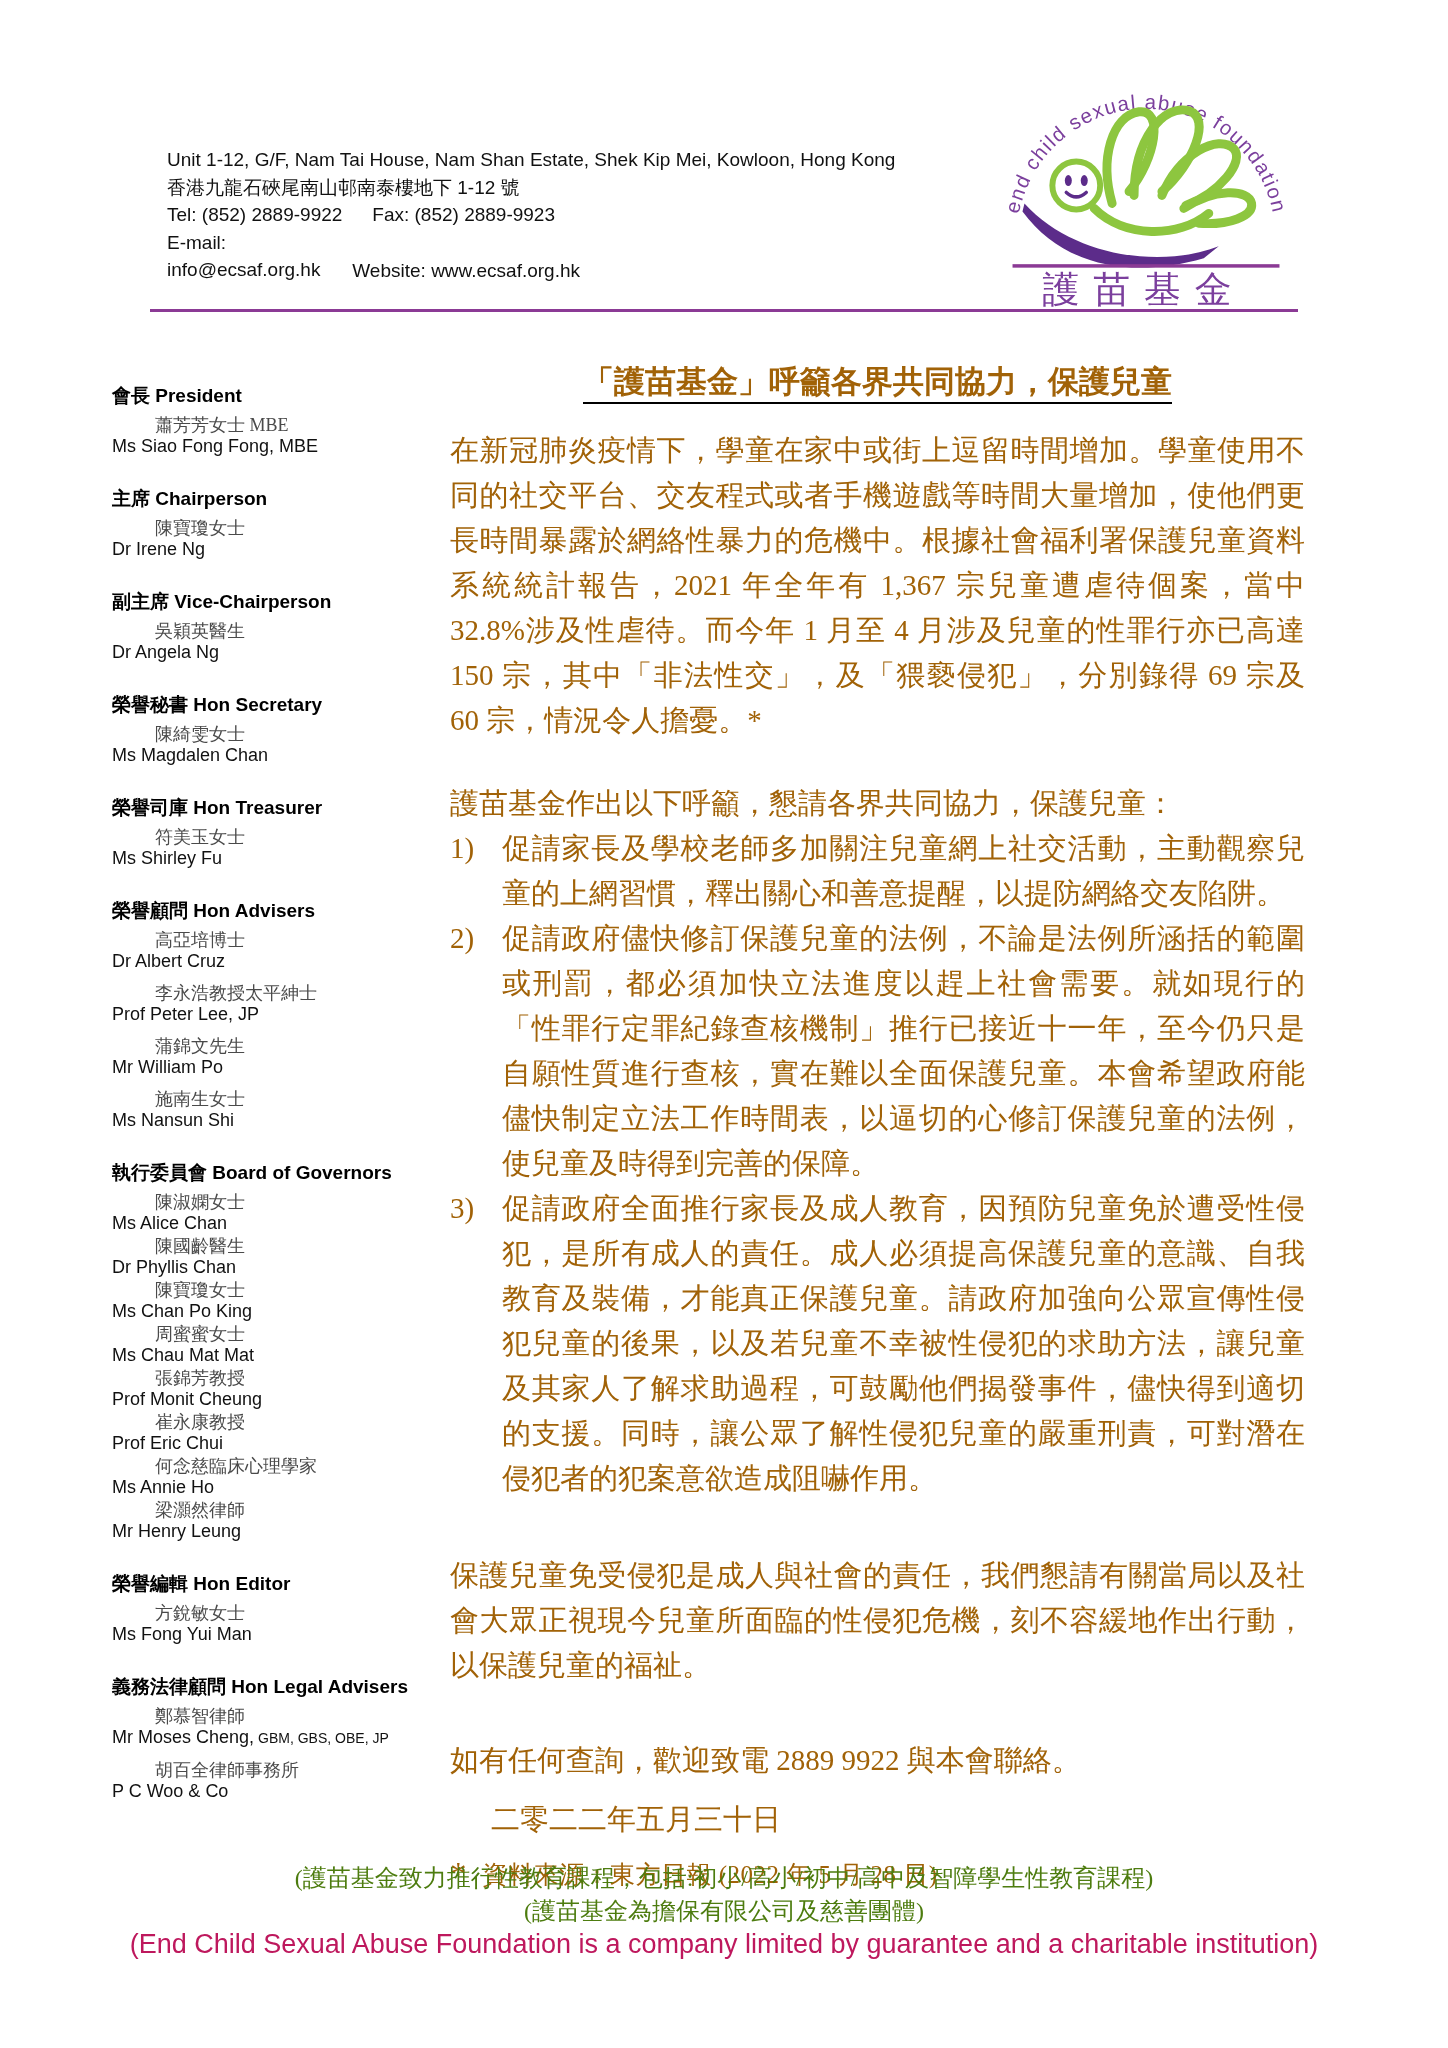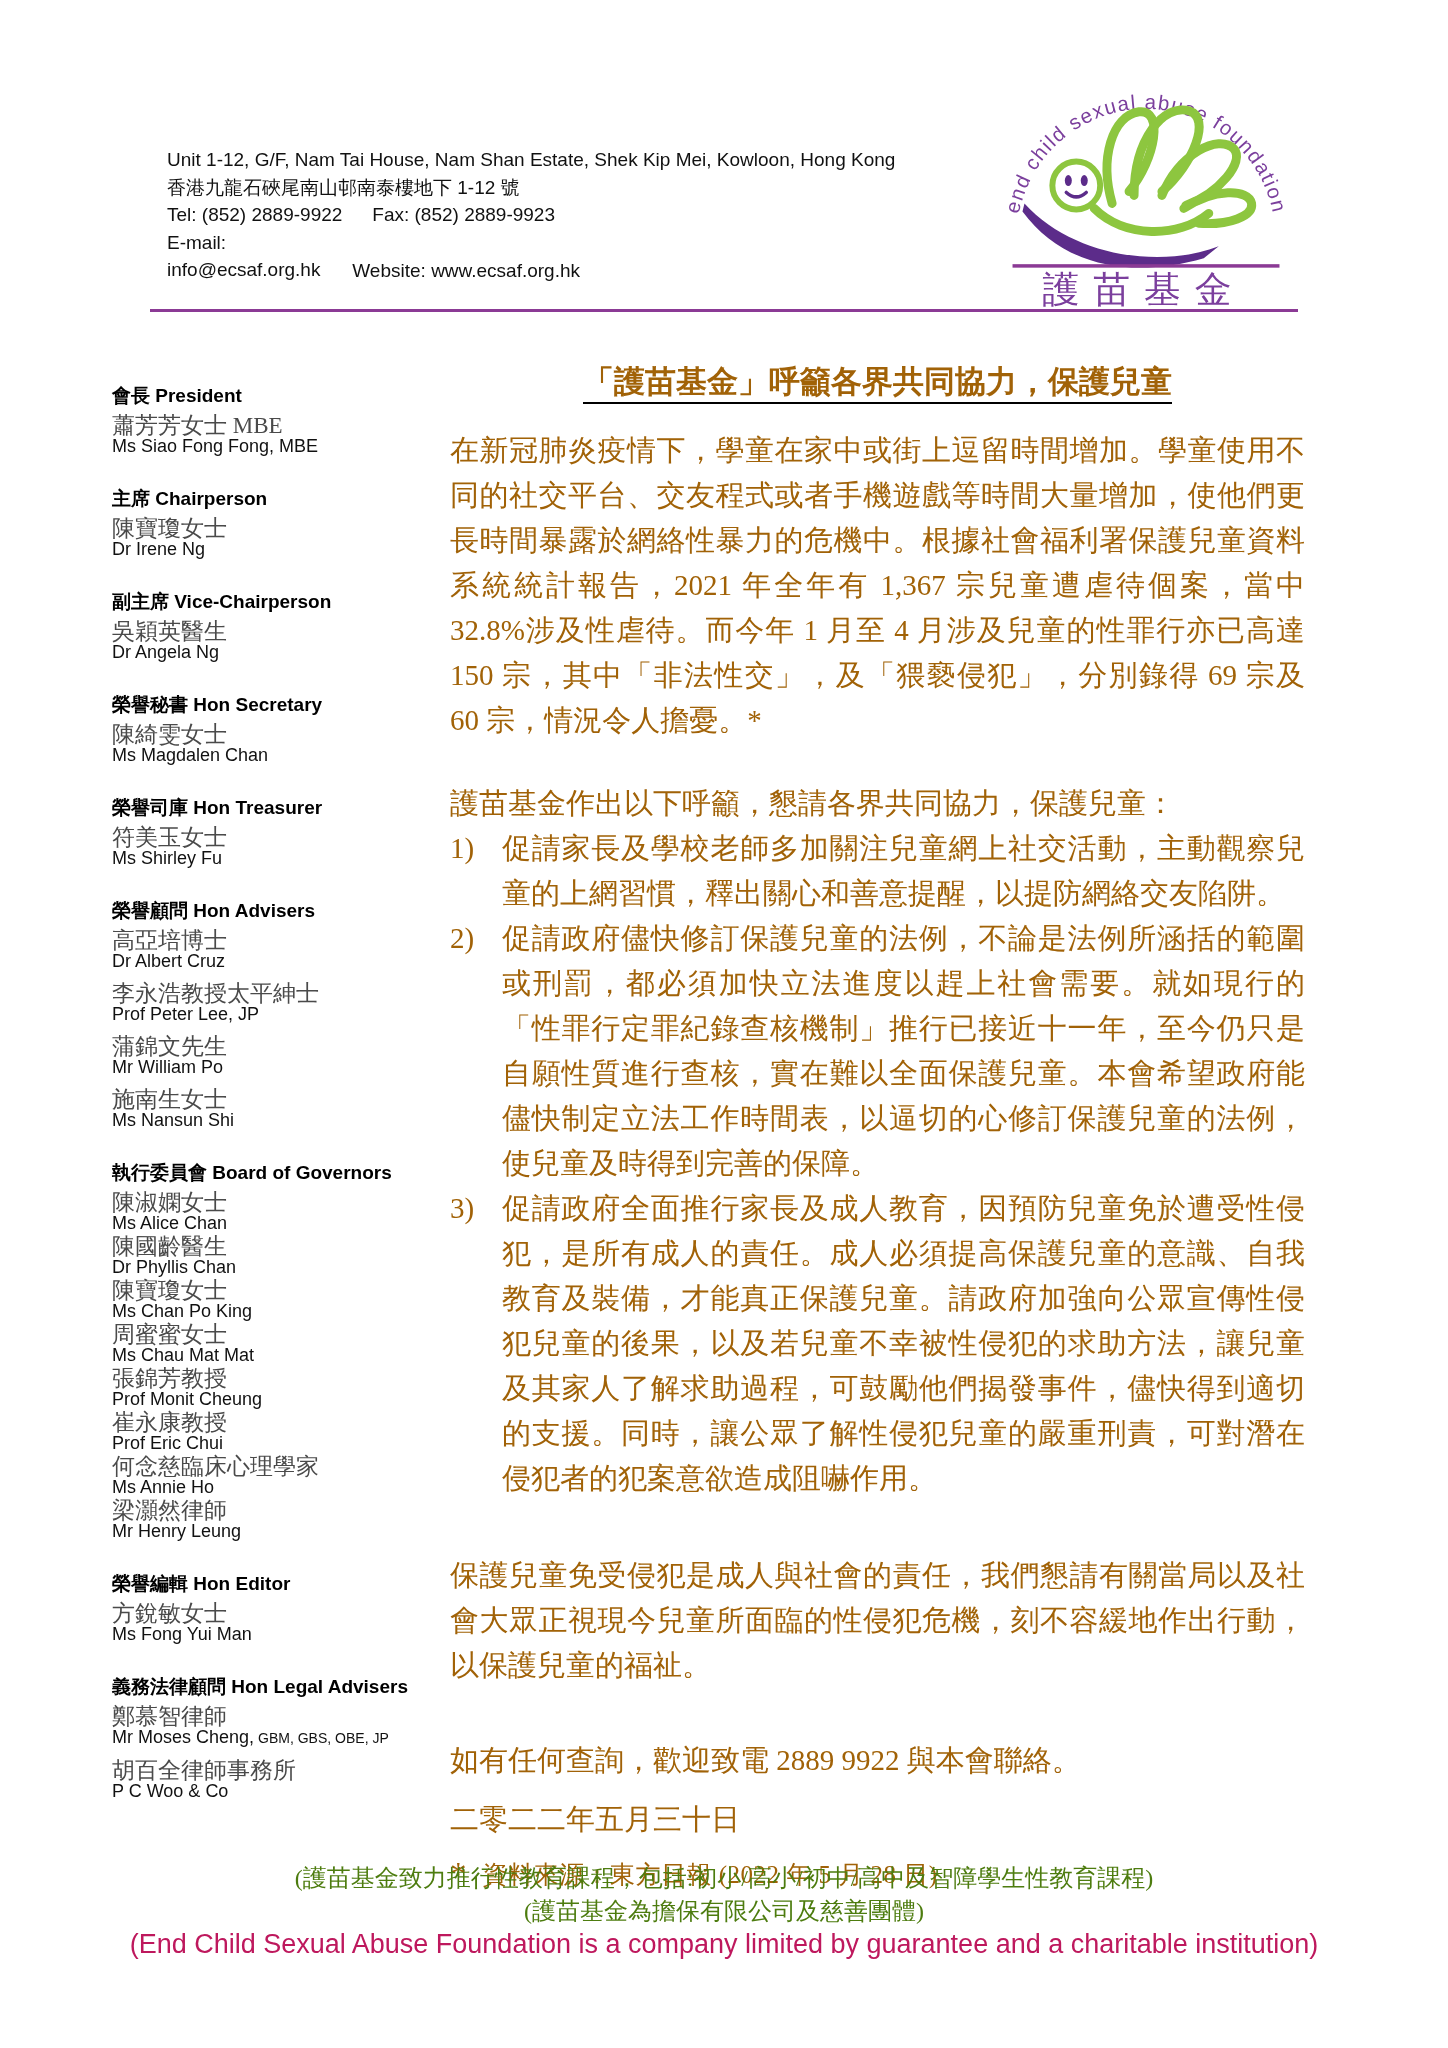--- a/index.html
+++ b/index.html
@@ -15,37 +15,37 @@
   .logo-box svg{width:100%;height:100%;}
   .arc-text{font-family:"Liberation Sans",sans-serif;font-size:20.5px;letter-spacing:1.5px;fill:#7b3f9d;}
   .logo-zh-text{font-family:"Liberation Sans",sans-serif;font-size:37px;letter-spacing:14px;fill:#7b3f9d;}
   .header-rule{position:absolute;left:150px;top:309px;width:1148px;height:3px;background:#8b3a95;}
   
   .sidebar{position:absolute;left:112px;top:384px;width:330px;}
   .s-sec{margin-bottom:30px;}
   .s-title{font-size:19px;font-weight:bold;margin:0 0 8px 0;color:#000;line-height:23px;}
   .s-member{margin-bottom:11px;line-height:21px;}
   .sec-board .s-member{margin-bottom:2px;}
-  .s-zh{font-size:23px;color:#4a4a4a;font-family:"Liberation Serif","DejaVu Serif",serif;}
+  .s-zh{font-size:18px;color:#4a4a4a;font-family:"Liberation Serif","DejaVu Serif",serif;margin-left:43px;}
   .s-en{font-size:18px;color:#111;}
   .s-suffix{font-size:14px;margin-left:4px;}
   
   .letter-body{position:absolute;left:450px;top:360px;width:855px;
     font-family:"Liberation Serif","DejaVu Serif",serif;font-size:29px;line-height:45px;color:#a16207;}
   .l-title{margin:0 0 24px 0;text-align:center;font-size:31px;font-weight:bold;line-height:44px;}
   .l-title span{border-bottom:2.5px solid #000;padding-bottom:3px;}
   .para{margin:0;text-align:justify;}
   .para-first{margin-bottom:38px;}
   .appeals{margin:0;padding:0;list-style:none;}
   .appeal-item{display:flex;margin:0;}
   .a-num{flex:0 0 52px;}
   .a-text{flex:1;text-align:justify;}
   .closing{margin-top:52px;}
   .contact-line{margin-top:50px;text-align:left;}
-  .date-line{margin-top:14px;text-align:left;}
+  .date-line{margin-top:14px;text-align:left;margin-left:41px;}
   .footnote{margin-top:12px;display:flex;align-items:flex-start;}
   .fn-marker{font-size:33px;margin-right:16px;line-height:40px;}
   .fn-text{font-size:25px;letter-spacing:0.5px;line-height:42px;}
   
   .foot{position:absolute;left:0;right:0;top:1862px;text-align:center;line-height:33px;}
   .f-zh{font-family:"Liberation Serif","DejaVu Serif",serif;font-size:24px;color:#4d7c0f;}
   .f-en{font-family:"Liberation Sans",sans-serif;font-size:27px;color:#be185d;}
 </style>
 </head>
 <body>

